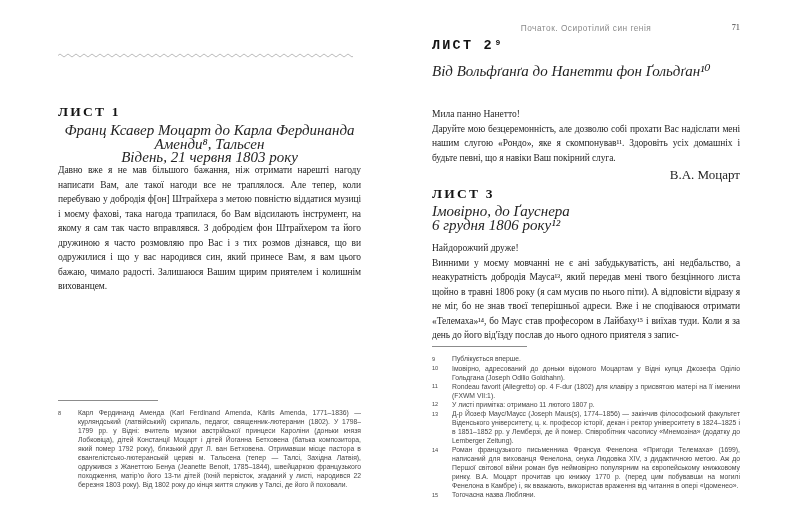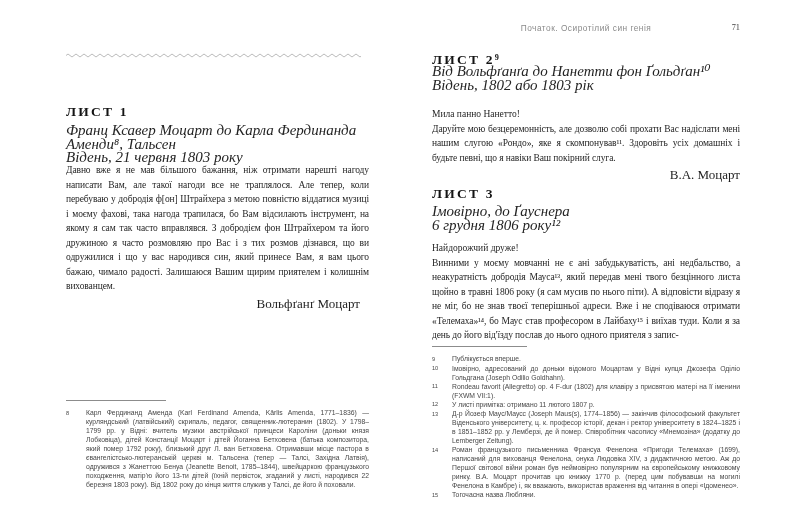--- a/index.html
+++ b/index.html
@@ -11,21 +11,21 @@
     --rule:#8c8c8c;
     --ornament:#b3b3b3;
   }
   *{margin:0;padding:0;box-sizing:border-box;}
   html,body{width:800px;height:522px;background:var(--paper);overflow:hidden;}
   .spread{
     position:relative;width:800px;height:522px;background:var(--paper);
     font-family:"Liberation Serif","DejaVu Serif",serif;color:var(--ink);
   }
   .page{position:absolute;top:0;height:367px;}
-  .page-left{left:66px;width:303px;}
+  .page-left{left:58px;width:303px;}
   .page-right{left:432px;width:308px;}
 
   
   .running-head{position:absolute;top:23px;left:0;width:100%;text-align:center;
     font-family:"Liberation Sans","DejaVu Sans",sans-serif;
     font-size:8.3px;letter-spacing:.5px;color:var(--head-ink);}
   .page-number{position:absolute;top:23px;right:0;
     font-family:Liberation Serif, serif;
     font-size:8.3px;color:var(--pagenum-ink);}
 
@@ -38,24 +38,24 @@
   .letter-subhead{position:absolute;left:0;font-style:italic;
     font-size:15px;line-height:13.5px;color:#242424;}
   .letter-block{position:absolute;left:0;width:100%;}
   .salutation{font-size:9.5px;line-height:14.5px;}
   .letter-body{font-size:9.5px;line-height:14.5px;letter-spacing:-.1px;
     text-align:justify;}
   .signature{margin-top:3px;text-align:right;font-size:13px;line-height:14.5px;}
   .sig-pad-left{padding-right:9px;}
 
   .l1-heading{top:104px;}
-  .l1-subhead{top:124px;}
+  .l1-subhead{top:124px;text-align:center;}
   .l1-block{top:163px;}
 
-  .l2-heading{top:52px;}
+  .l2-heading{top:38px;font-family:Liberation Mono, monospace;}
   .l2-subhead{top:65px;}
   .l2-block{top:107px;}
 
   .l3-heading{top:186px;}
   .l3-subhead{top:205px;}
   .l3-block{top:241px;}
 
   
   .footnotes{position:absolute;left:0;width:100%;
     font-family:"Liberation Sans","DejaVu Sans",sans-serif;color:var(--fn-ink);}
@@ -85,42 +85,40 @@
 
     <div class="letter-heading l1-heading">ЛИСТ 1</div>
 
     <div class="letter-subhead l1-subhead">
       <div>Франц Ксавер Моцарт до Карла Фердинанда Аменди⁸, Тальсен</div>
       <div>Відень, 21 червня 1803 року</div>
     </div>
 
     <div class="letter-block l1-block">
       <div class="letter-body">Давно вже я не мав більшого бажання, ніж отримати нарешті нагоду написати Вам, але такої нагоди все не траплялося. Але тепер, коли перебуваю у добродія ф[он] Штрайхера з метою повністю віддатися музиці і моєму фахові, така нагода трапилася, бо Вам відсилають інструмент, на якому я сам так часто вправлявся. З добродієм фон Штрайхером та його дружиною я часто розмовляю про Вас і з тих розмов дізнався, що ви одружилися і що у вас народився син, який принесе Вам, я вам цього бажаю, чимало радості. Залишаюся Вашим щирим приятелем і колишнім вихованцем.</div>
-      <div class="signature sig-pad-left">Вольфґанґ Моцарт</div>
     </div>
 
     <div class="footnotes footnotes-left">
       <div class="fn-rule"></div>
       <div class="fn-row">
         <span class="fn-marker">8</span>
         <span class="fn-text">Карл Фердинанд Аменда (Karl Ferdinand Amenda, Kārlis Amenda, 1771–1836) — курляндський (латвійський) скрипаль, педагог, священник-лютеранин (1802). У 1798–1799 рр. у Відні: вчитель музики австрійської принцеси Кароліни (доньки князя Лобковіца), дітей Констанції Моцарт і дітей Йоганна Бетховена (батька композитора, який помер 1792 року), близький друг Л. ван Бетховена. Отримавши місце пастора в євангелістсько-лютеранській церкві м. Тальсена (тепер — Талсі, Західна Латвія), одружився з Жанеттою Бенуа (Jeanette Benoit, 1785–1844), швейцаркою французького походження, матір'ю його 13-ти дітей (їхній первісток, згаданий у листі, народився 22 березня 1803 року). Від 1802 року до кінця життя служив у Талсі, де його й поховали.</span>
       </div>
     </div>
   </div>
 
   <div class="page page-right">
 
     <div class="running-head">Початок. Осиротілий син генія</div>
     <div class="page-number">71</div>
 
     <div class="letter-heading l2-heading">ЛИСТ 2⁹</div>
 
     <div class="letter-subhead l2-subhead">
       <div>Від Вольфґанґа до Нанетти фон Ґольдґан¹⁰</div>
-      <div>Відень, 1802 або 1803 рік</div>
     </div>
 
     <div class="letter-block l2-block">
       <div class="salutation">Мила панно Нанетто!</div>
       <div class="letter-body">Даруйте мою безцеремонність, але дозволю собі прохати Вас надіслати мені нашим слугою «Рондо», яке я скомпонував¹¹. Здоровіть усіх домашніх і будьте певні, що я навіки Ваш покірний слуга.</div>
       <div class="signature">В.А. Моцарт</div>
     </div>
 
     <div class="letter-heading l3-heading">ЛИСТ 3</div>
 

